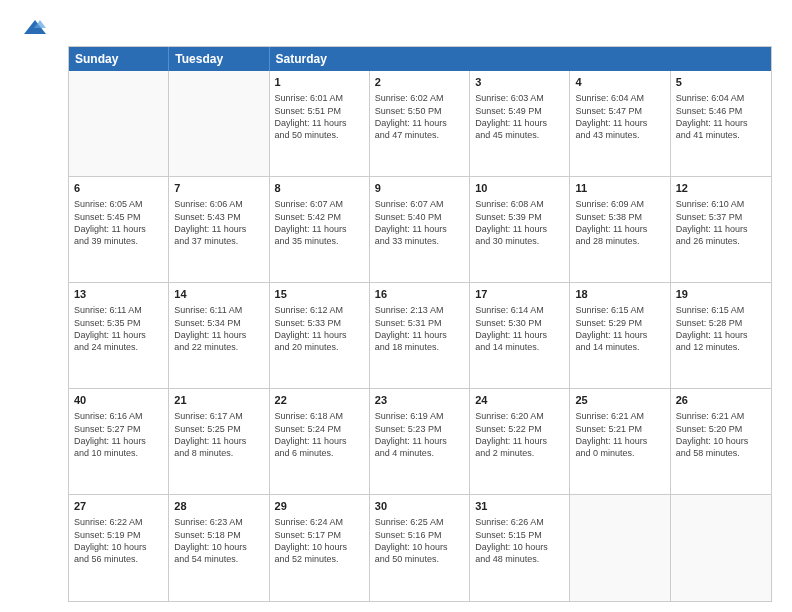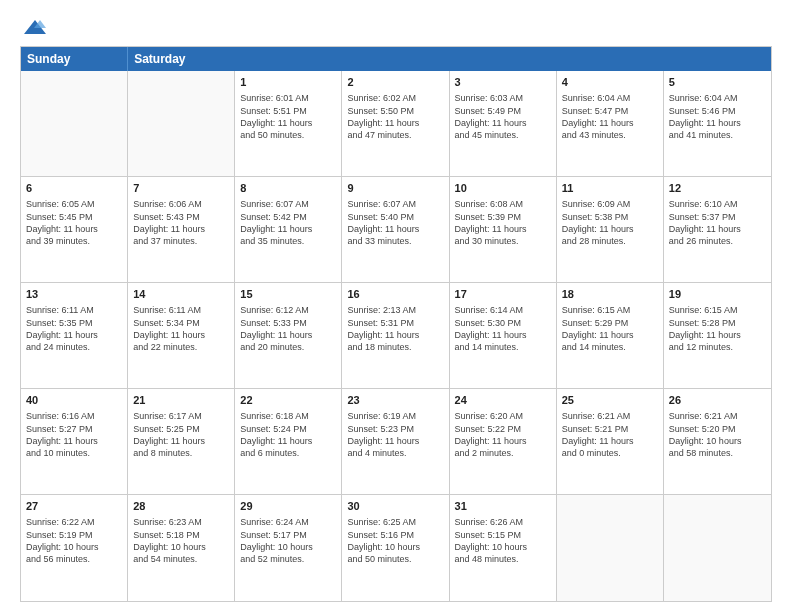--- a/index.html
+++ b/index.html
@@ -60,20 +60,21 @@
     .location {
       font-size: 16px;
       color: #444;
       font-weight: normal;
     }
     .calendar {
       flex: 1;
       display: flex;
       flex-direction: column;
       border: 1px solid #ccc;
+      margin-left: 48px;
     }
     .cal-header {
       display: grid;
       grid-template-columns: repeat(7, 1fr);
       background: #2a6db5;
     }
     .cal-header-cell {
       color: #fff;
       font-size: 12px;
       font-weight: bold;
@@ -136,20 +137,21 @@
     <div class="title-section">
       <div class="month-title"></div>
       <div class="location"></div>
     </div>
   </div>
 
   <div class="calendar">
     <div class="cal-header">
 
     <div class="cal-header-cell">Sunday</div>
+        <div class="cal-header-cell">Tuesday</div>
         <div class="cal-header-cell">Saturday</div>
       </div>
     <div class="cal-body">
 
     <div class="cal-row">
           <div class="cal-cell empty"></div>
           <div class="cal-cell empty"></div>
           <div class="cal-cell">
             <span class="day-num">1</span>
             <span class="cell-line">Sunrise: 6:01 AM</span>

